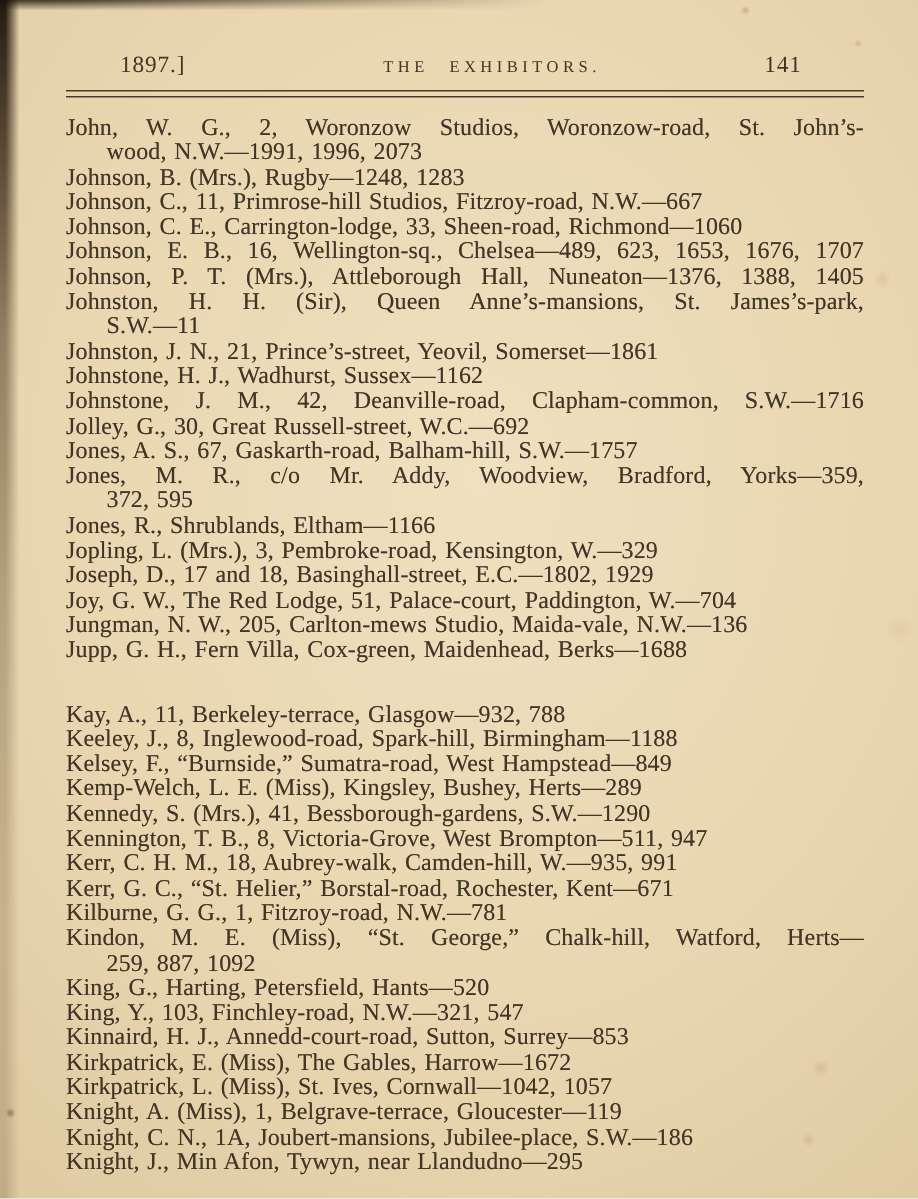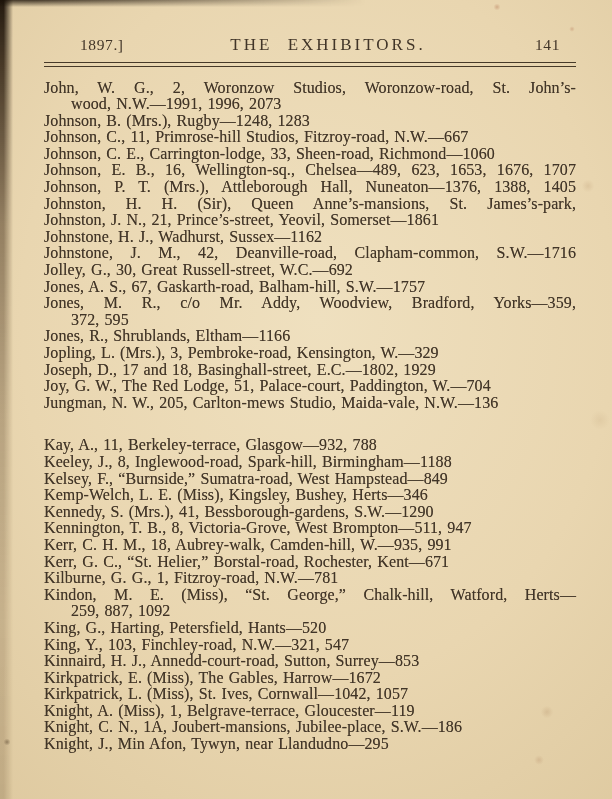--- a/index.html
+++ b/index.html
@@ -21,24 +21,24 @@
   }
   .header {
     display: flex; align-items: baseline;
     font-size: 15.5px;
     letter-spacing: 0.6px;
     margin-left: 36px;
   }
   .header-year { width: 92px; }
   .header-title {
     flex: 1; text-align: center;
-    font-size: 17px;
+    font-size: 11px;
     letter-spacing: 3px; word-spacing: 8px;
   }
-  .header-page { width: 92px; text-align: right; padding-right: 16px; }
+  .header-page { width: 92px; text-align: center; padding-right: 16px; }
   .double-rule {
     margin-top: 7px; height: 4.5px;
     border-top: 1.6px solid var(--rule, #473a29);
     border-bottom: 1.1px solid var(--rule, #473a29);
   }
   .list {
     margin-top: 13px;
     font-size: 16px;
     line-height: 16.6px;
     word-spacing: 1px;
@@ -107,20 +107,21 @@
           <div class="line">Johnson, C. E., Carrington-lodge, 33, Sheen-road, Richmond—1060</div>
         </div>
         <div class="entry">
           <div class="line just">Johnson, E. B., 16, Wellington-sq., Chelsea—489, 623, 1653, 1676, 1707</div>
         </div>
         <div class="entry">
           <div class="line just">Johnson, P. T. (Mrs.), Attleborough Hall, Nuneaton—1376, 1388, 1405</div>
         </div>
         <div class="entry">
           <div class="line just">Johnston, H. H. (Sir), Queen Anne’s-mansions, St. James’s-park,</div>
+          <div class="line cont">S.W.—11</div>
         </div>
         <div class="entry">
           <div class="line">Johnston, J. N., 21, Prince’s-street, Yeovil, Somerset—1861</div>
         </div>
         <div class="entry">
           <div class="line">Johnstone, H. J., Wadhurst, Sussex—1162</div>
         </div>
         <div class="entry">
           <div class="line just">Johnstone, J. M., 42, Deanville-road, Clapham-common, S.W.—1716</div>
         </div>
@@ -142,33 +143,36 @@
         </div>
         <div class="entry">
           <div class="line">Joseph, D., 17 and 18, Basinghall-street, E.C.—1802, 1929</div>
         </div>
         <div class="entry">
           <div class="line">Joy, G. W., The Red Lodge, 51, Palace-court, Paddington, W.—704</div>
         </div>
         <div class="entry">
           <div class="line">Jungman, N. W., 205, Carlton-mews Studio, Maida-vale, N.W.—136</div>
         </div>
+        <div class="entry">
+          <div class="line">Jupp, G. H., Fern Villa, Cox-green, Maidenhead, Berks—1688</div>
+        </div>
       </div>
       <div class="section">
         <div class="entry">
           <div class="line">Kay, A., 11, Berkeley-terrace, Glasgow—932, 788</div>
         </div>
         <div class="entry">
           <div class="line">Keeley, J., 8, Inglewood-road, Spark-hill, Birmingham—1188</div>
         </div>
         <div class="entry">
           <div class="line">Kelsey, F., “Burnside,” Sumatra-road, West Hampstead—849</div>
         </div>
         <div class="entry">
-          <div class="line">Kemp-Welch, L. E. (Miss), Kingsley, Bushey, Herts—346</div>
+          <div class="line">Kemp-Welch, L. E. (Miss), Kingsley, Bushey, Herts—289</div>
         </div>
         <div class="entry">
           <div class="line">Kennedy, S. (Mrs.), 41, Bessborough-gardens, S.W.—1290</div>
         </div>
         <div class="entry">
           <div class="line">Kennington, T. B., 8, Victoria-Grove, West Brompton—511, 947</div>
         </div>
         <div class="entry">
           <div class="line">Kerr, C. H. M., 18, Aubrey-walk, Camden-hill, W.—935, 991</div>
         </div>

